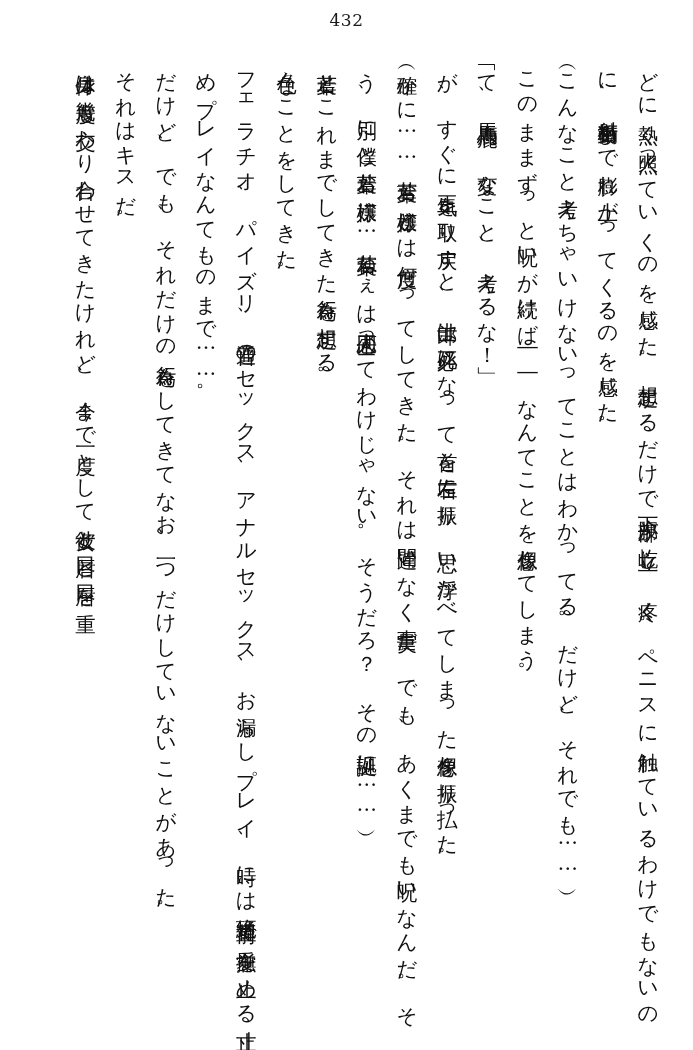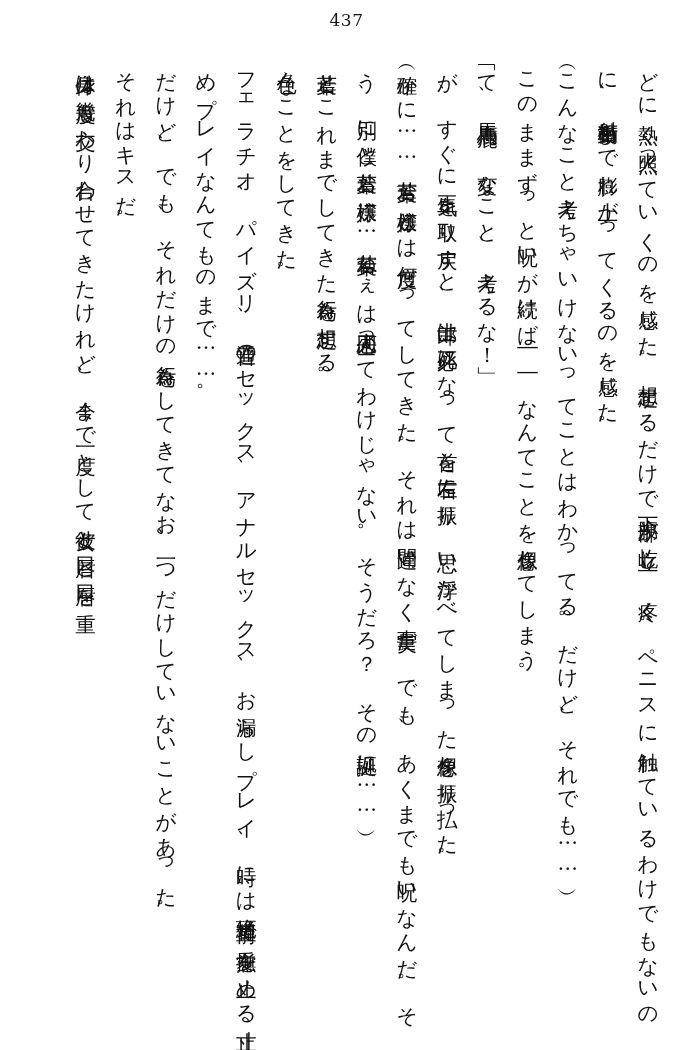--- a/index.html
+++ b/index.html
@@ -43,21 +43,21 @@
     text-align: justify;
     white-space: pre-wrap;
     color: #111111;
   }
 </style>
 </head>
 <body>
 
 <div class="page">
 
-  <div class="page-number">437</div>
+  <div class="page-number">432</div>
 
   <div class="body-text">どに熱く火照っていくのを感じた。想起するだけで下腹部が屹立し、疼く。ペニスに触れているわけでもないのに、射精衝動まで膨れ上がってくるのを感じた。
 （こんなこと考えちゃいけないってことはわかってる。だけど、それでも……）
 このままずっと呪いが続けば――なんてことを想像してしまう。
 「て、馬鹿馬鹿！ 変なこと、考えるな！」
 が、すぐに正気を取り戻すと、士郎は必死になって首を左右に振り、思い浮かべてしまった想像を振り払った。
 （確かに……若葉お嬢様とは何度だってしてきた。それは間違いなく事実だ。でも、あくまでも呪いなんだ。そう、別に僕と若葉お嬢様……若葉ねぇは恋人同士ってわけじゃない。そうだろ？ その証拠に……）
 若葉とこれまでしてきた行為を想起する。
 色々なことをしてきた。
 フェラチオ、パイズリ、普通のセックス、アナルセックス、お漏らしプレイ、時には絶頂直前で愛撫を止める寸止めプレイなんてものまで……。

